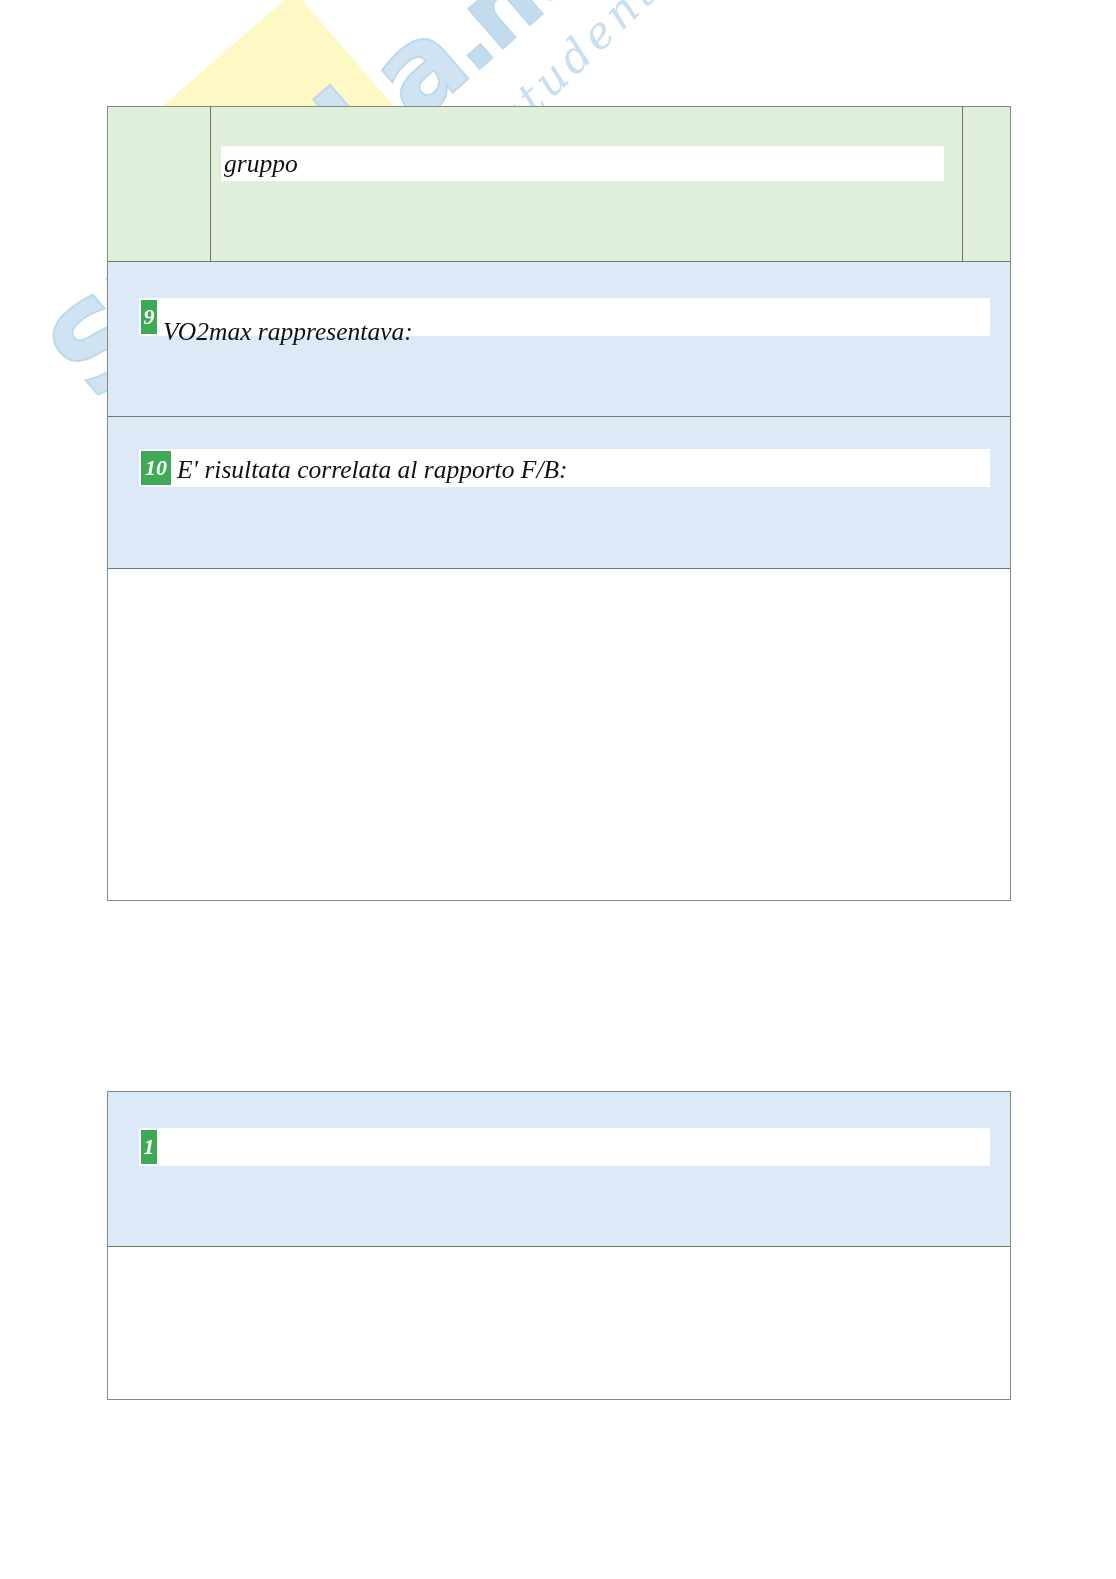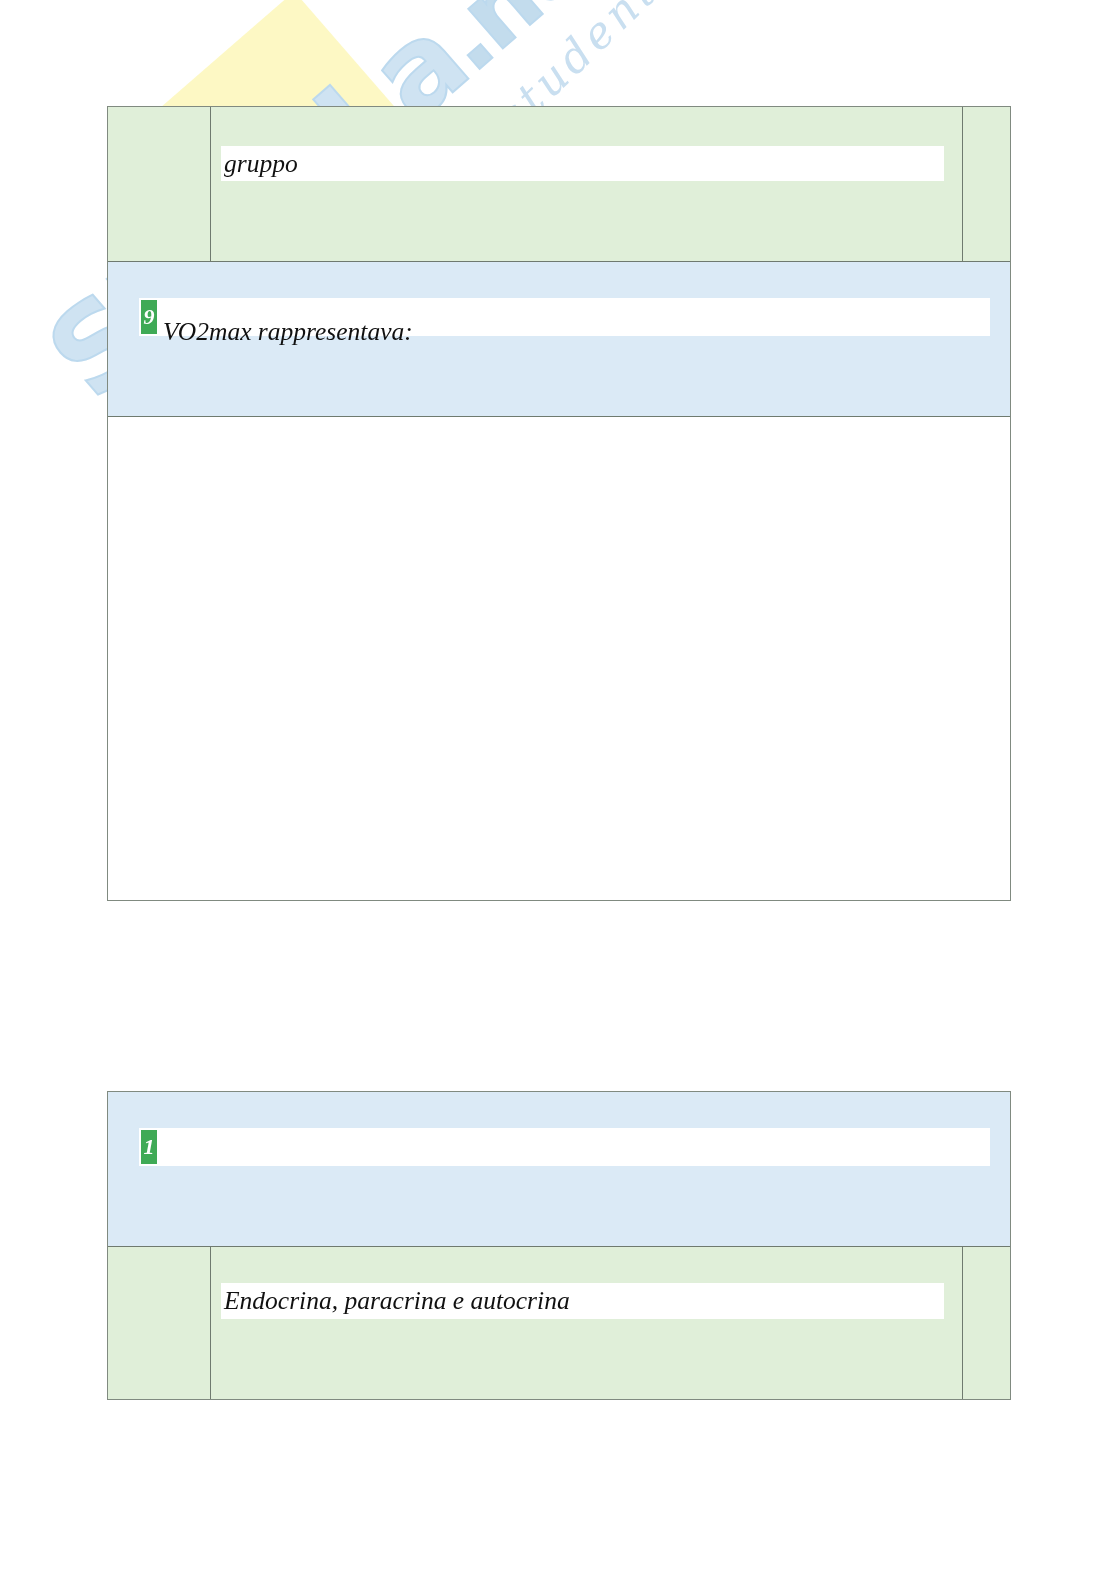--- a/index.html
+++ b/index.html
@@ -175,29 +175,28 @@
     <div class="qtext" style="left:116px; top:40px;">gruppo</div>
   </div>
 
   <div class="qrow blue" id="t1-r2">
     <div class="hilite" style="left:31px; top:36px; width:851px; height:38px;"></div>
     <div class="qnum" style="left:33px; top:38px; width:16px; height:34px; line-height:34px;">9</div>
     <div class="qtext" style="left:55px; top:53px;">VO2max rappresentava:</div>
   </div>
 
 
+  <div class="qrow blue" id="t1-r4">
+    <div class="hilite" style="left:31px; top:32px; width:851px; height:38px;"></div>
+    <div class="qnum" style="left:33px; top:34px; width:30px; height:34px; line-height:34px;">10</div>
+    <div class="qtext" style="left:69px; top:36px;">E' risultata correlata al rapporto F/B:</div>
+  </div>
 
 </div>
 
 <div class="qtable" id="table-2">
 
   <div class="qrow blue" id="t2-r1">
     <div class="hilite" style="left:31px; top:36px; width:851px; height:38px;"></div>
     <div class="qnum" style="left:33px; top:38px; width:16px; height:34px; line-height:34px;">1</div>
   </div>
 
-  <div class="qrow green last" id="t2-r2">
-    <div class="vrule-left"></div>
-    <div class="vrule-right"></div>
-    <div class="hilite" style="left:113px; top:36px; width:723px; height:36px;"></div>
-    <div class="qtext" style="left:116px; top:37px;">Endocrina, paracrina e autocrina</div>
-  </div>
 </div>
 
 </body></html>

